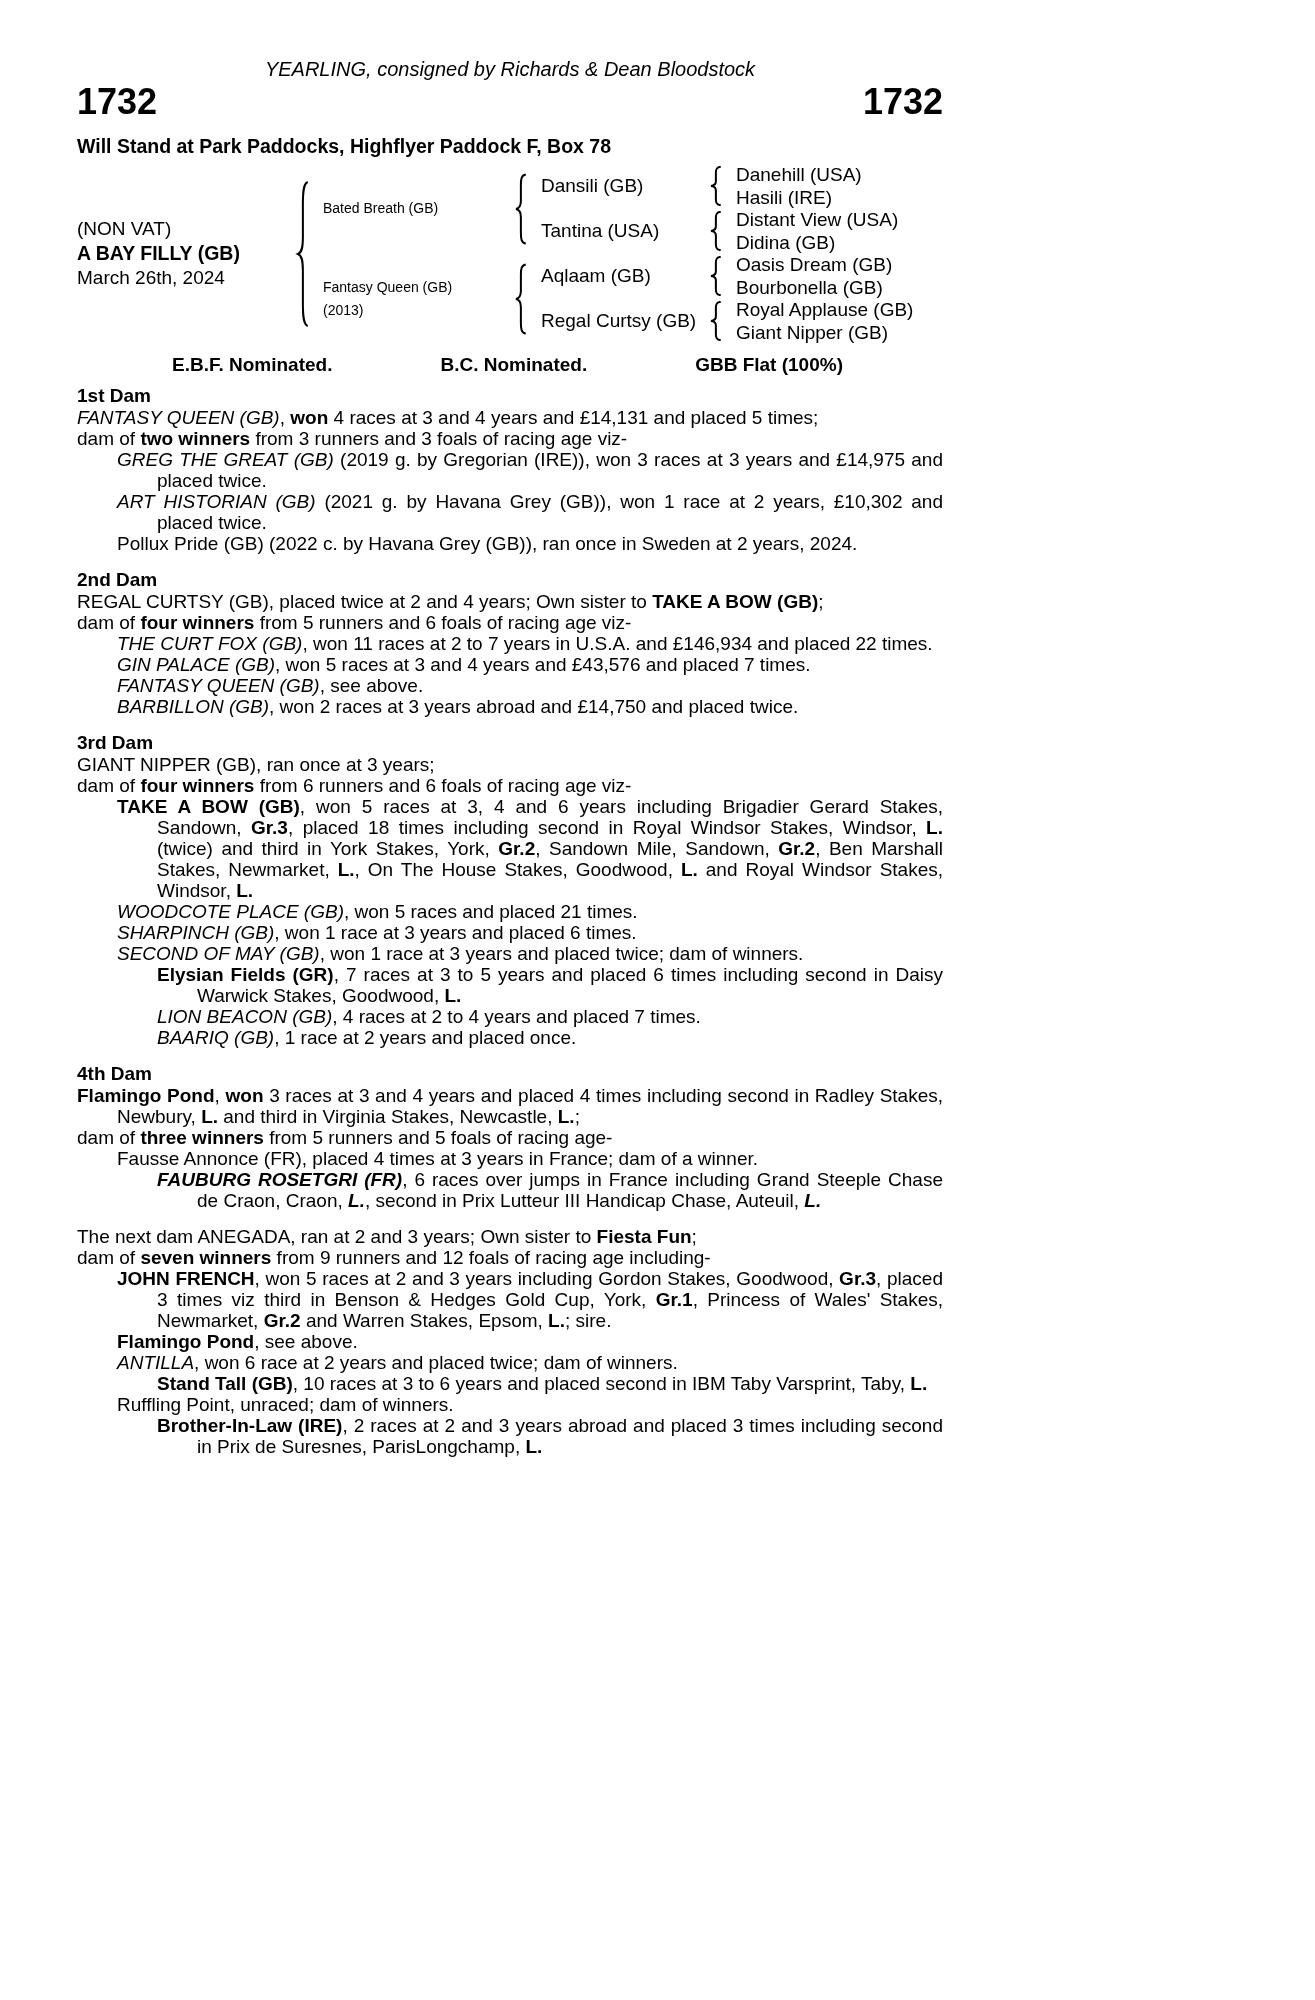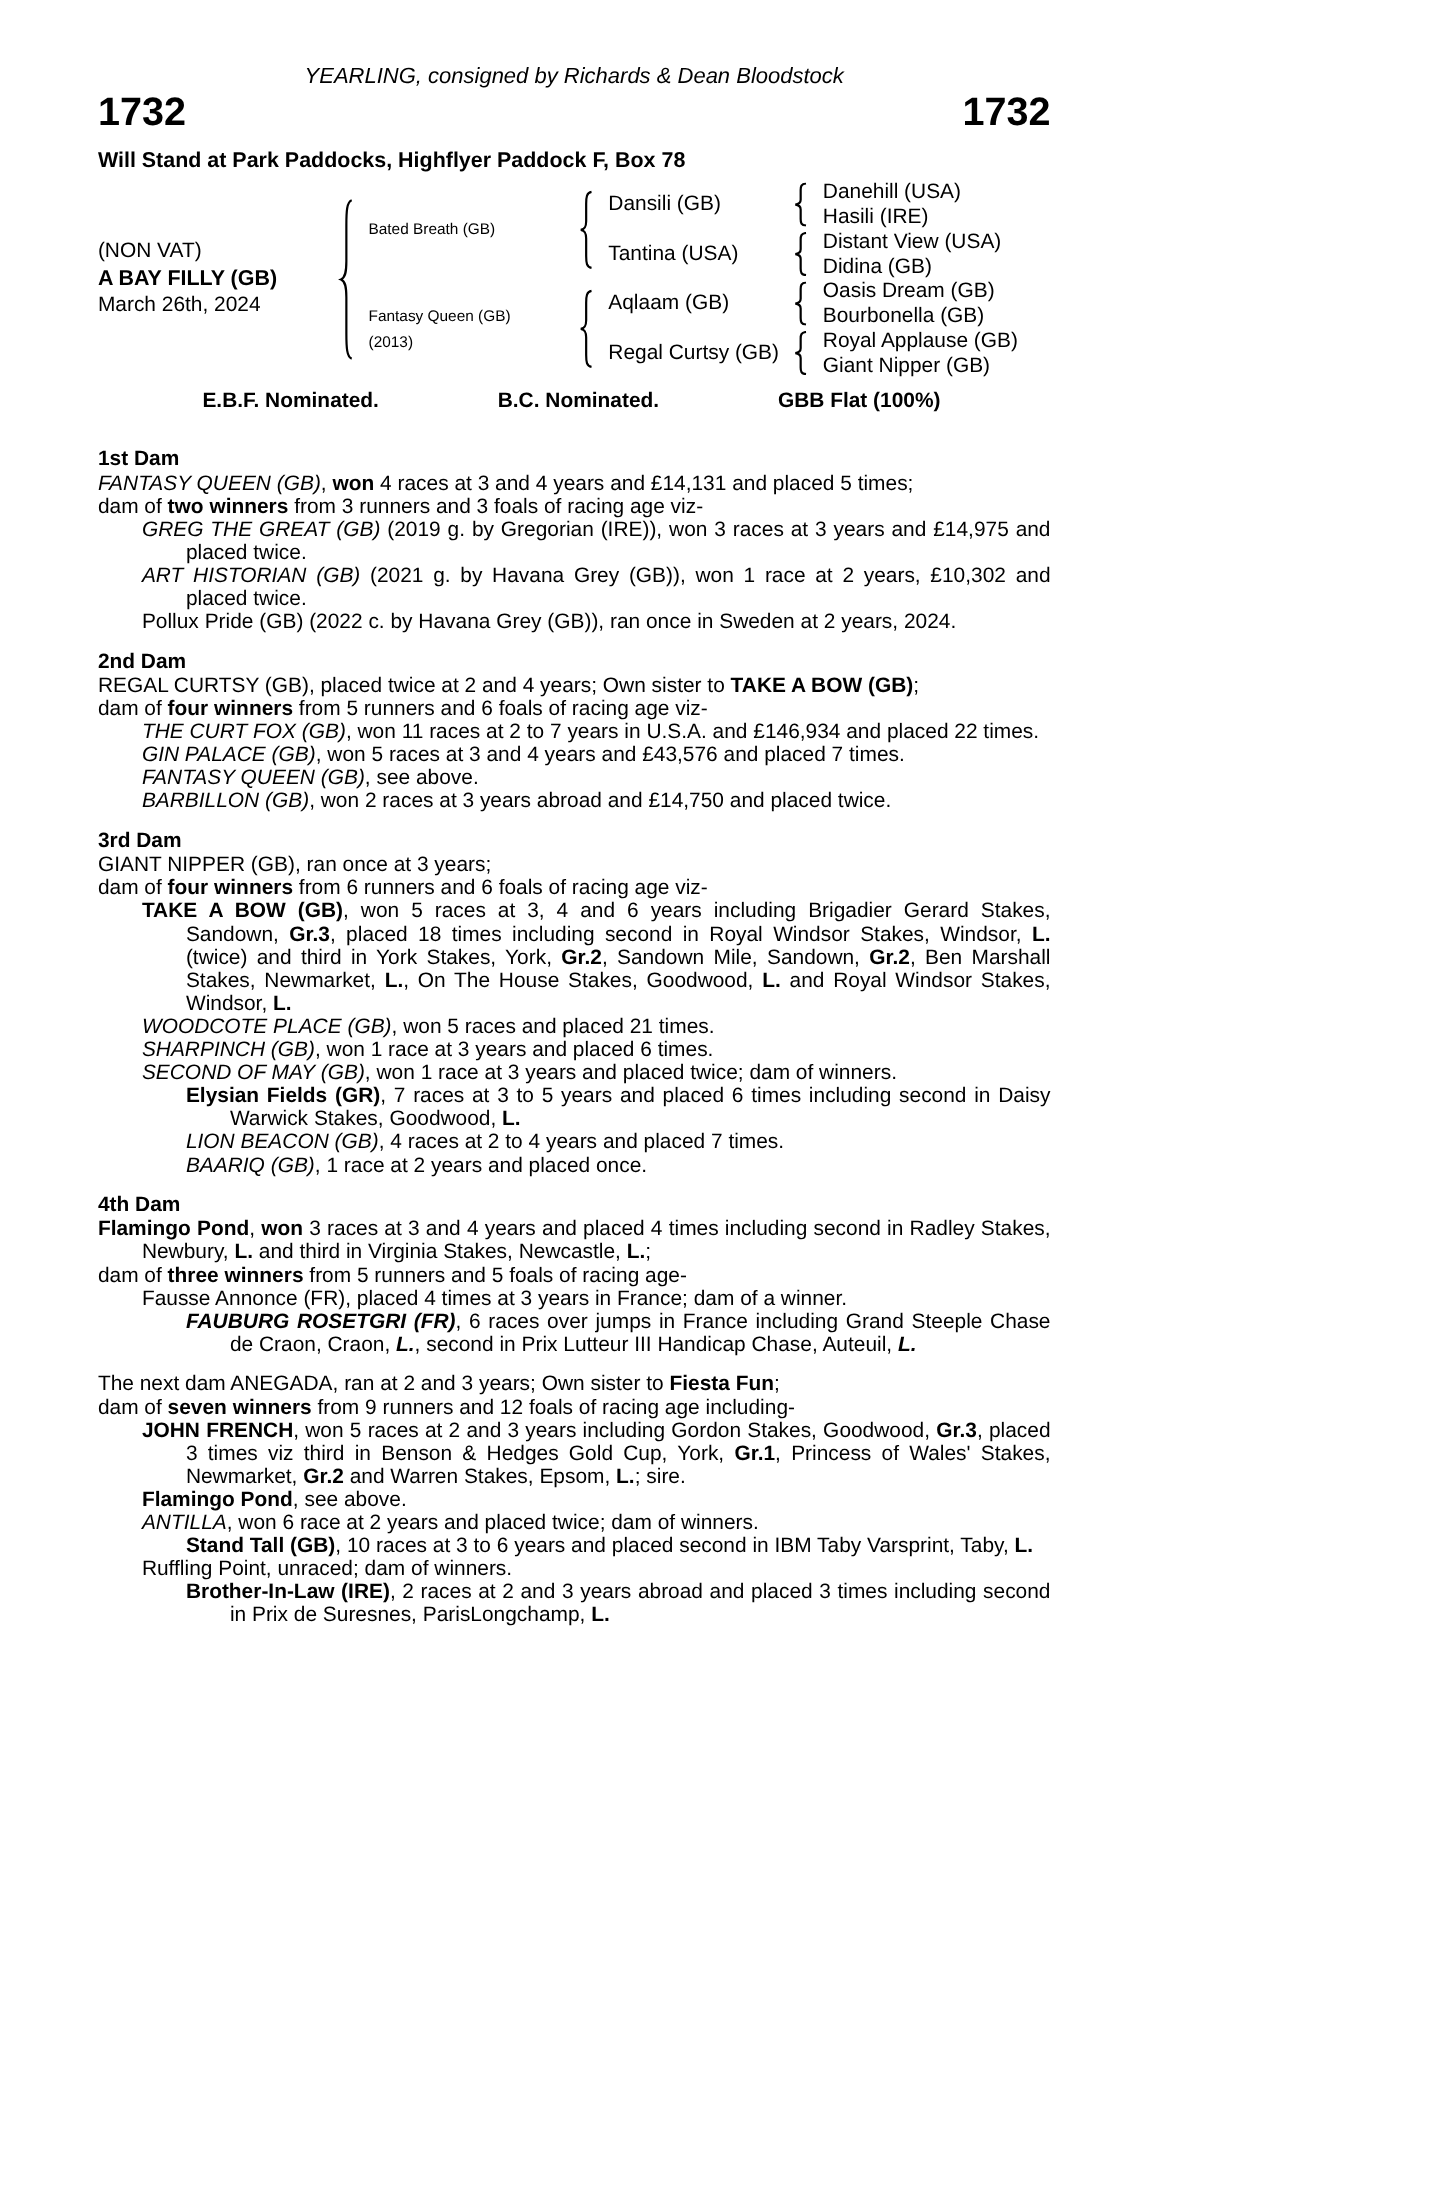--- a/index.html
+++ b/index.html
@@ -1,39 +1,39 @@
 <!DOCTYPE html>
 <html><head>
 <meta charset="utf-8">
 <style>
   * { margin:0; padding:0; box-sizing:border-box; }
   html,body { background:#ffffff; }
   body { font-family:"Liberation Sans","DejaVu Sans",sans-serif; color:#000; }
   .page { position:relative; width:1315px; height:2000px; background:#fff; overflow:hidden; }
-  .content { position:absolute; left:89px; top:58px; width:866px; }
+  .content { position:absolute; left:77px; top:58px; width:866px; }
   .consignor { text-align:center; font-style:italic; font-size:20px; line-height:23px; }
   .lot-row { display:flex; justify-content:space-between; font-size:36px; font-weight:bold; line-height:1.05; margin-top:2px; }
   .stand { font-weight:bold; font-size:19.5px; margin-top:14px; }
   .pedigree { display:flex; margin-top:6px; height:180px; }
   .ped-info { width:218px; display:flex; flex-direction:column; justify-content:center; gap:2px; font-size:19px; }
   .horse-name { font-weight:bold; font-size:19.5px; }
   .ped-col { display:flex; flex-direction:column; }
   .slot { display:flex; flex-direction:column; justify-content:center; }
   .h88 { height:90px; }
   .h44 { height:45px; }
   .gen1 { width:196px; font-size:14px; padding-left:6px; }
   .gen2 { width:173px; font-size:19px; padding-left:6px; }
   .gen3 { width:210px; font-size:19px; padding-left:6px;text-align:center; }
   .gen3 .line { height:22.5px; display:flex; align-items:center; }
   .bcol { width:22px; }
   .bcol .slot { align-items:flex-start; }
   svg.brace { width:15px; display:block; }
   .blk { display:block; line-height:23px; }
   .noms { display:flex; justify-content:space-between; font-weight:bold; font-size:19px; margin-top:10px; padding-left:95px; padding-right:100px; }
-  #sections { margin-top:31px; }
+  #sections { margin-top:9px; }
   .section { margin-top:15px; }
   .section:first-child { margin-top:0; }
   .sec-heading { font-weight:bold; font-size:19px; line-height:21px; margin-bottom:1px; }
   .para { font-size:19px; line-height:21px; text-align:justify; }
   .lvl0 { padding-left:40px;  text-indent:-40px; }
   .lvl1 { padding-left:80px;  text-indent:-40px; }
   .lvl2 { padding-left:120px; text-indent:-40px; }
 </style>
 </head>
 <body>

